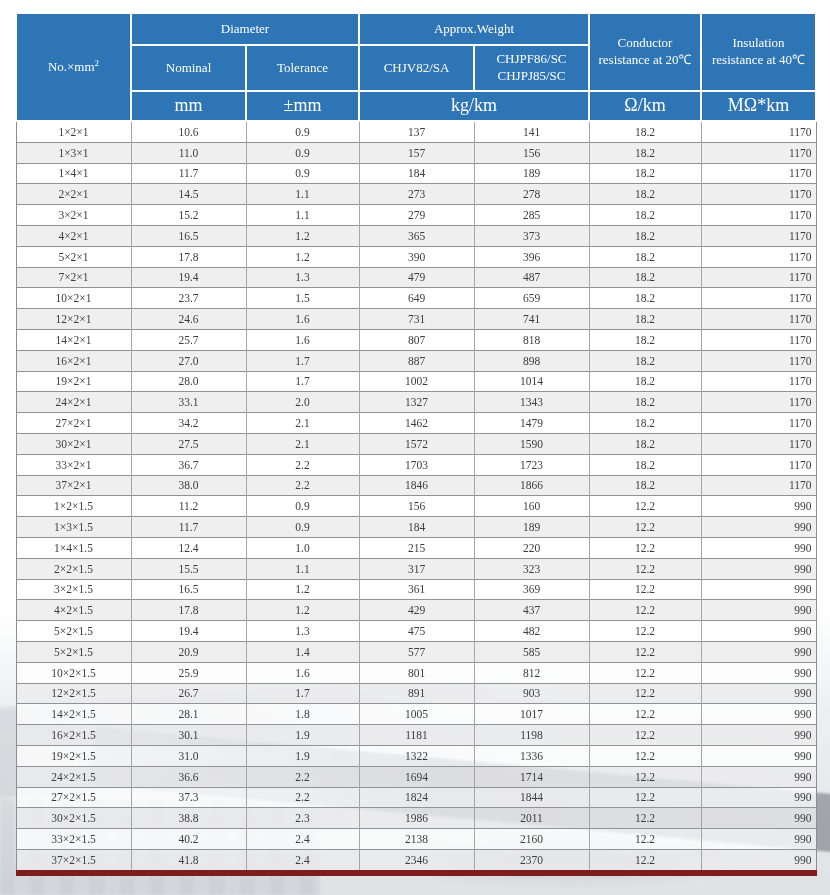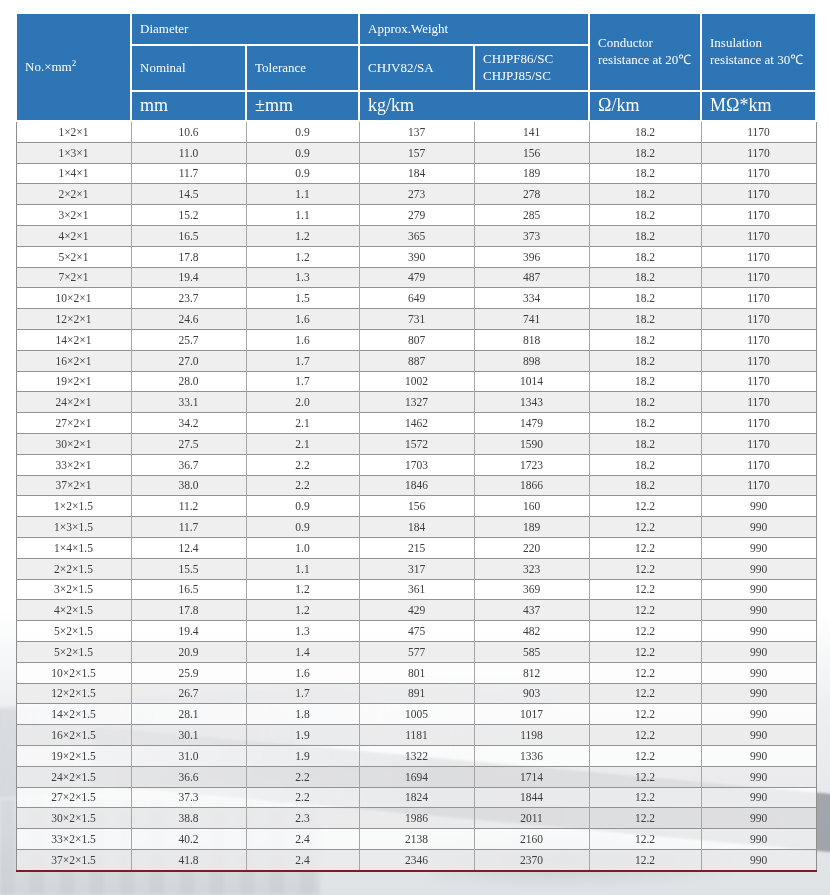--- a/index.html
+++ b/index.html
@@ -51,44 +51,44 @@
   table.spec col.c2{width:115px;}
   table.spec col.c3{width:113px;}
   table.spec col.c4{width:115px;}
   table.spec col.c5{width:115px;}
   table.spec col.c6{width:112px;}
   table.spec col.c7{width:115px;}
 
   thead th{
     background:#2e75b6;color:#ffffff;font-weight:normal;
     border:2px solid #ffffff;
-    font-size:13px;line-height:1.3;text-align:left;vertical-align:middle;
+    font-size:13px;line-height:1.3;text-align:center;vertical-align:middle;
     padding:2px 8px;
     margin-left:32px;
   }
   thead tr.h1 th{height:26px;}
   thead tr.h2 th{height:40px;}
   thead tr.h3 th{height:24px;font-size:18px;}
   thead th.no-cell{font-size:13px;}
   thead th sup{font-size:9px;}
 
   tbody{border:1px solid #8e8e8e;}
   tbody tr{border-bottom:1.5px solid #929292;}
-  tbody tr:last-child{border-bottom:2px solid #7f1d1d;margin-left:12px;}
+  tbody tr:last-child{border-bottom:6px solid #7f1d1d;margin-left:12px;}
   tbody tr:nth-child(odd) td{background:rgba(255,255,255,.78);}
   tbody tr:nth-child(even) td{background:rgba(236,236,237,.82);}
   tbody td{
     height:19.8px;
     border-left:1px solid #a6a6a6;
     text-align:center;vertical-align:middle;
     font-size:11.5px;color:#3c3c3c;
     padding:0 4px;white-space:nowrap;
   }
   tbody td:first-child{border-left:1px solid #8e8e8e;}
-  tbody td:last-child{border-right:1px solid #8e8e8e;}
+  tbody td:last-child{border-right:1px solid #8e8e8e;text-align:right;}
   thead{border-bottom:1px solid #8e8e8e;}
 </style>
 </head>
 <body>
 
 <div class="bg-art">
   <div class="bg-wash"></div>
   <div class="bg-band-light"></div>
   <div class="bg-band-dark"></div>
   <div class="bg-blocks"></div>
@@ -106,21 +106,21 @@
       <col class="c7">
   </colgroup>
   <thead>
     <tr class="h1">
       <th rowspan="3" class="no-cell">
         <span>No.×mm</span><sup>2</sup>
       </th>
       <th colspan="2">Diameter</th>
       <th colspan="2">Approx.Weight</th>
       <th rowspan="2">Conductor resistance at 20℃</th>
-      <th rowspan="2">Insulation resistance at 30℃</th>
+      <th rowspan="2">Insulation resistance at 40℃</th>
     </tr>
     <tr class="h2">
       <th>Nominal</th>
       <th>Tolerance</th>
       <th>CHJV82/SA</th>
       <th>CHJPF86/SC CHJPJ85/SC</th>
     </tr>
     <tr class="h3">
       <th>mm</th>
       <th>±mm</th>
@@ -200,21 +200,21 @@
         <td>479</td>
         <td>487</td>
         <td>18.2</td>
         <td>1170</td>
       </tr>
       <tr>
         <td>10×2×1</td>
         <td>23.7</td>
         <td>1.5</td>
         <td>649</td>
-        <td>334</td>
+        <td>659</td>
         <td>18.2</td>
         <td>1170</td>
       </tr>
       <tr>
         <td>12×2×1</td>
         <td>24.6</td>
         <td>1.6</td>
         <td>731</td>
         <td>741</td>
         <td>18.2</td>

